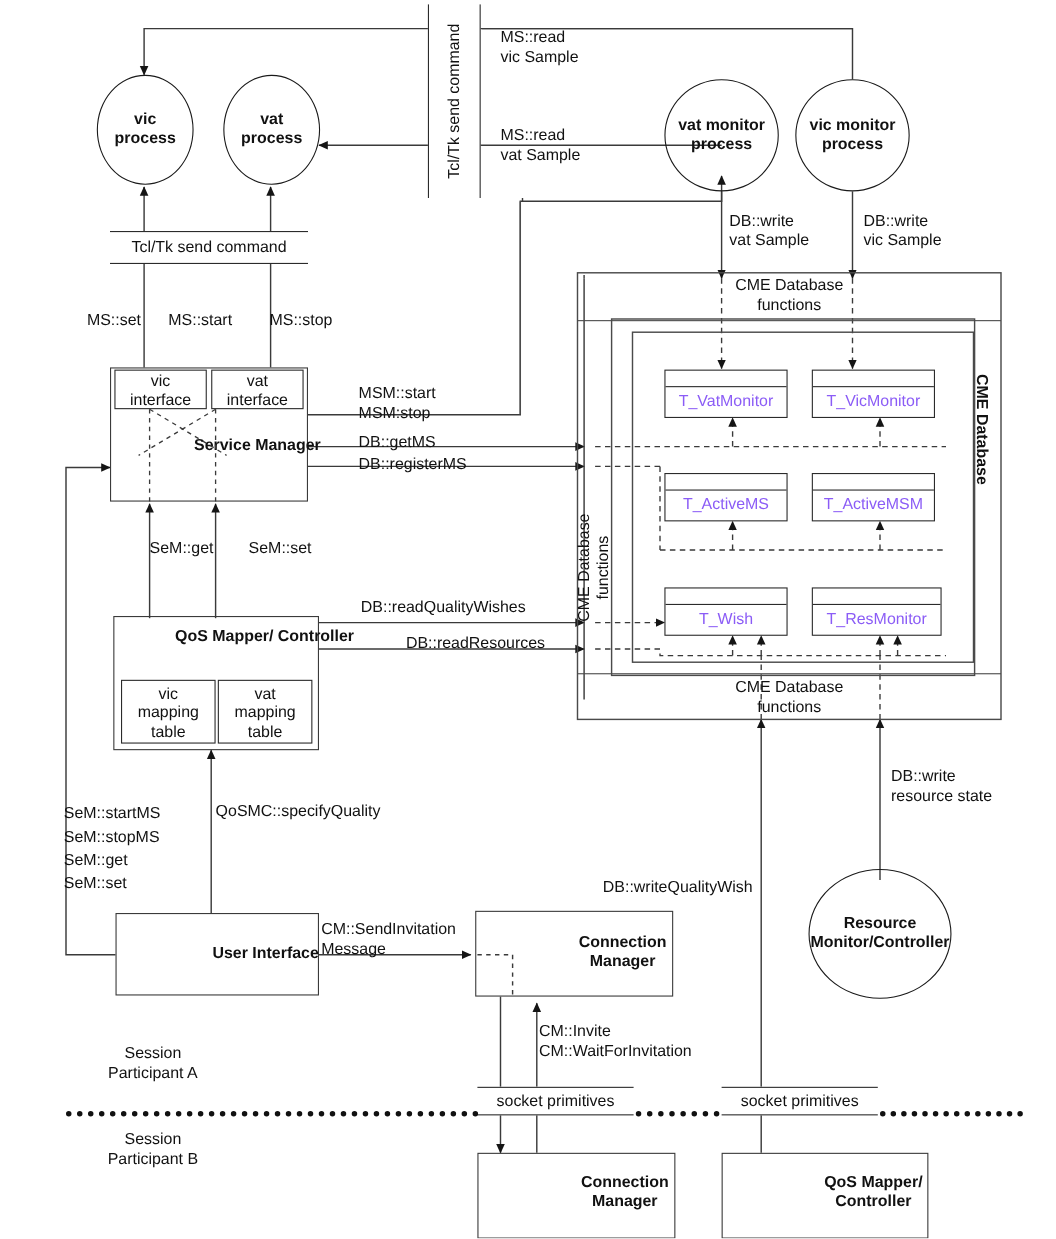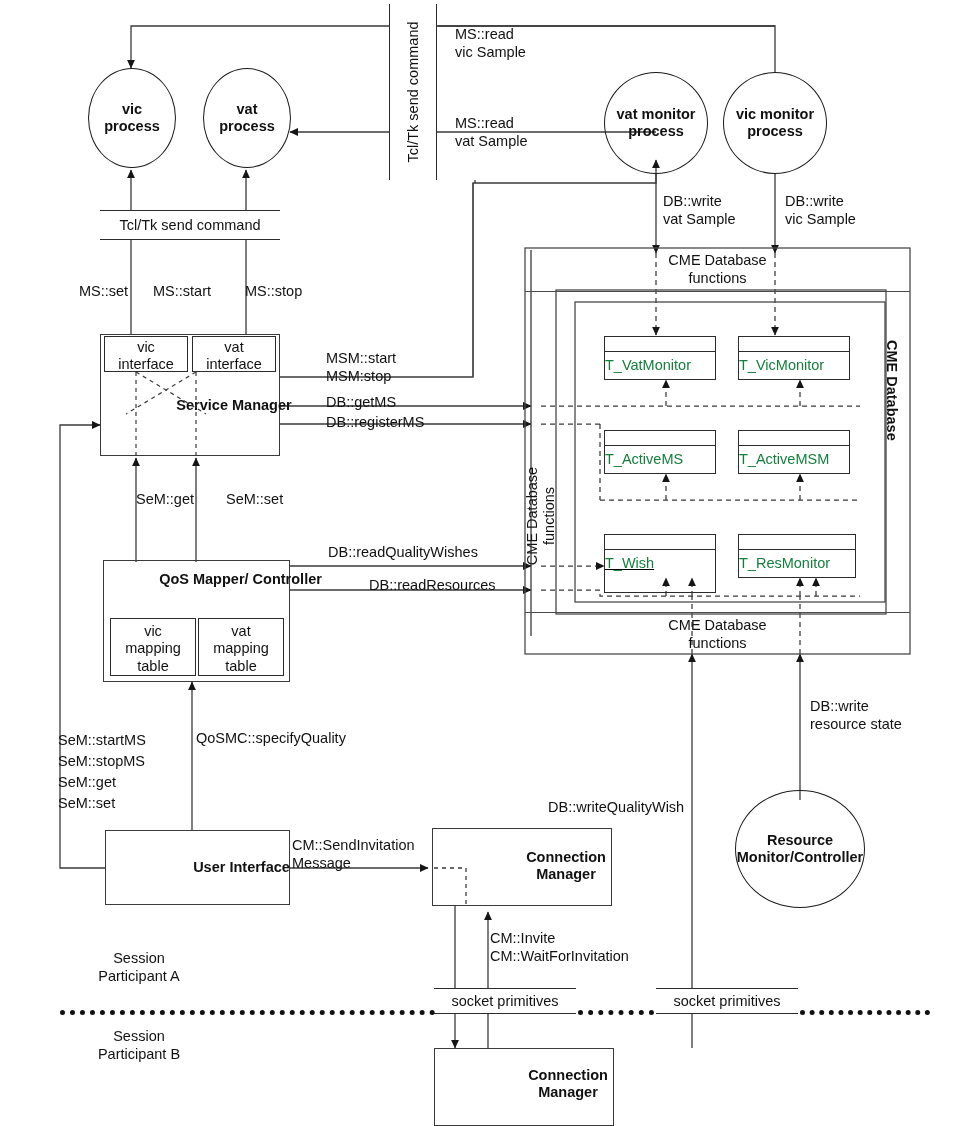--- a/index.html
+++ b/index.html
@@ -11,21 +11,21 @@
   .lbl.b{font-weight:normal;}
   .ctr{text-align:center;}
   .circ{border:1.4px solid #1a1a1a;border-radius:50%;display:flex;align-items:center;
         justify-content:center;text-align:center;font-weight:bold;font-size:14.5px;
         line-height:1.2;color:#111;background:transparent;}
   .rect{border:1.4px solid #3a3a3a;background:transparent;padding-left:44px;}
   .boxlabel{position:absolute;width:100%;text-align:center;font-weight:bold;font-size:14.5px;
             line-height:1.2;color:#111;}
   .tbl{position:absolute;box-sizing:border-box;border:1.2px solid #2b2b2b;background:transparent;}
   .tbl .hdr{height:14px;border-bottom:1.2px solid #2b2b2b;}
-  .tbl .nm{font-size:14.5px;color:#15803d;padding-top:5px;}
+  .tbl .nm{text-align:center;font-size:14.5px;color:#8b5cf6;padding-top:5px;}
   .band{position:absolute;box-sizing:border-box;border-top:1.3px solid #2b2b2b;
         border-bottom:1.3px solid #2b2b2b;background:#fff;
         display:flex;align-items:center;justify-content:center;
         font-size:14.5px;color:#111;white-space:nowrap;}
   .vband{position:absolute;box-sizing:border-box;border-left:1.3px solid #2b2b2b;
          border-right:1.3px solid #2b2b2b;background:#fff;}
   .vband span{position:absolute;left:50%;top:50%;transform:translate(-50%,-50%) rotate(-90deg);
          white-space:nowrap;font-size:14.5px;color:#111;}
   .rot90{position:absolute;transform-origin:0 0;font-weight:bold;font-size:14.5px;color:#111;
          white-space:nowrap;}
@@ -210,20 +210,24 @@
   <div class="node rect" style="left:432px;top:828px;width:180px;height:78px;">
     <div class="boxlabel" style="top:20px;white-space:pre-line;">Connection
 Manager</div>
   </div>
 
   <div class="node rect" style="left:434px;top:1048px;width:180px;height:78px;">
     <div class="boxlabel" style="top:18px;white-space:pre-line;">Connection
 Manager</div>
   </div>
 
+  <div class="node rect" style="left:656px;top:1048px;width:188px;height:78px;">
+    <div class="boxlabel" style="top:18px;white-space:pre-line;">QoS Mapper/
+Controller</div>
+  </div>
 
   <div class="band" style="left:434px;top:988px;width:142px;height:26px;">
     <span>socket primitives</span>
   </div>
   <div class="band" style="left:656px;top:988px;width:142px;height:26px;">
     <span>socket primitives</span>
   </div>
 
   <div class="band" style="left:525px;top:248px;width:385px;height:44px;border-top:none;
        border-bottom:1.3px solid #4a4a4a;background:transparent;flex-direction:column;line-height:1.2;">
@@ -252,21 +256,21 @@
     <div class="nm">T_VicMonitor</div>
   </div>
   <div class="tbl" style="left:604px;top:430px;width:112px;height:44px;">
     <div class="hdr"></div>
     <div class="nm">T_ActiveMS</div>
   </div>
   <div class="tbl" style="left:738px;top:430px;width:112px;height:44px;">
     <div class="hdr"></div>
     <div class="nm">T_ActiveMSM</div>
   </div>
-  <div class="tbl" style="left:604px;top:534px;width:112px;height:59px;text-decoration:underline;">
+  <div class="tbl" style="left:604px;top:534px;width:112px;height:44px;">
     <div class="hdr"></div>
     <div class="nm">T_Wish</div>
   </div>
   <div class="tbl" style="left:738px;top:534px;width:118px;height:44px;">
     <div class="hdr"></div>
     <div class="nm">T_ResMonitor</div>
   </div>
 
   <div class="lbl" style="left:455px;top:26px;white-space:pre-line;">MS::read
 vic Sample</div>

